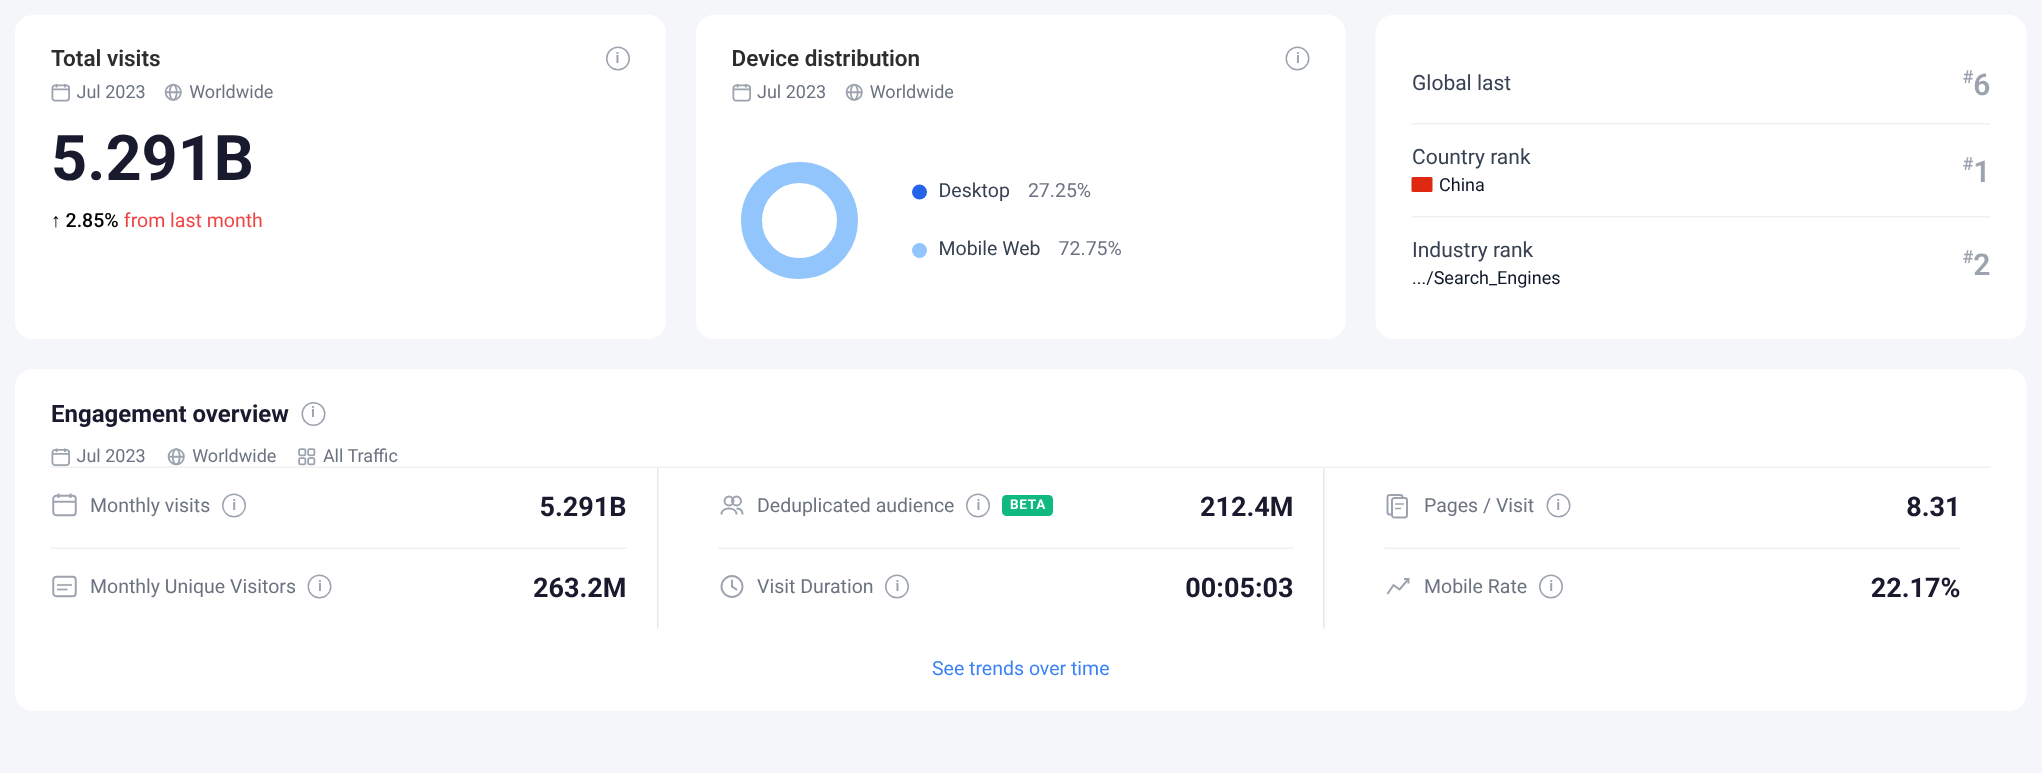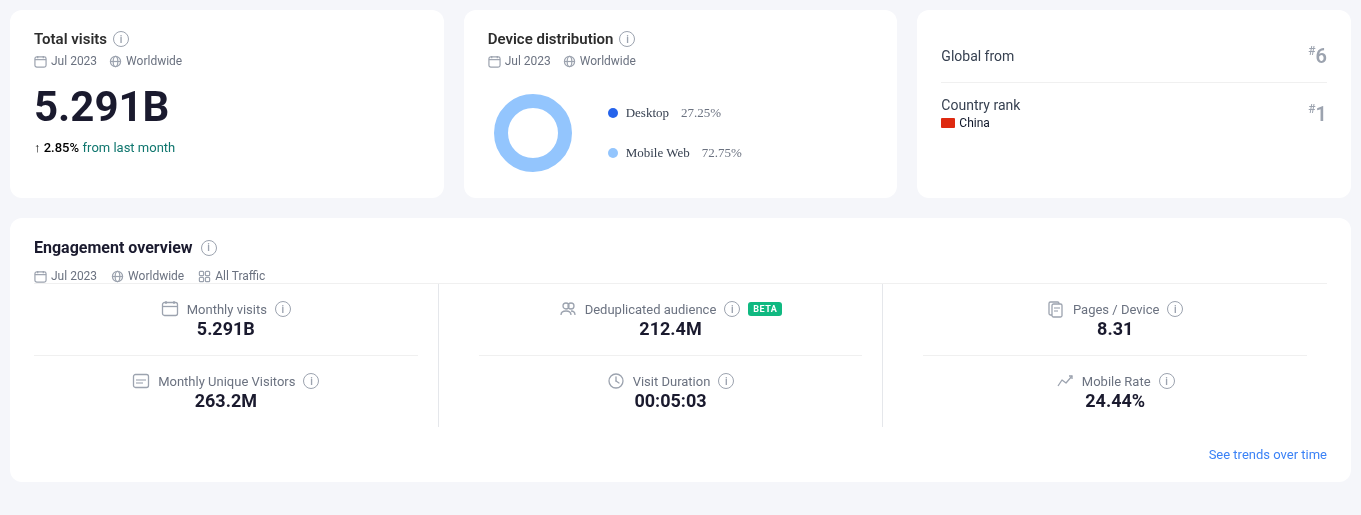--- a/index.html
+++ b/index.html
@@ -22,20 +22,21 @@
       margin: 10px;
       flex: 1;
     }
     .card-title {
       font-size: 15px;
       font-weight: 600;
       color: #2d2d2d;
       display: flex;
       align-items: center;
       gap: 6px;
+      justify-content: space-between;
     }
     .card-subtitle {
       display: flex;
       align-items: center;
       gap: 12px;
       margin-top: 6px;
       color: #6b7280;
       font-size: 12px;
     }
     .card-subtitle span {
@@ -49,21 +50,21 @@
       color: #1a1a2e;
       margin-top: 14px;
       margin-bottom: 8px;
     }
     .change-positive {
       color: #000000;
       font-size: 13px;
       font-weight: 500;
     }
     .change-text {
-      color: #0f766e;
+      color: #ef4444;
       font-size: 13px;
     }
     .info-icon {
       display: inline-flex;
       align-items: center;
       justify-content: center;
       width: 16px;
       height: 16px;
       border-radius: 50%;
       border: 1px solid #9ca3af;
@@ -92,21 +93,20 @@
       flex-shrink: 0;
     }
     .donut-svg {
       width: 90px;
       height: 90px;
     }
     .device-legend {
       display: flex;
       flex-direction: column;
       gap: 24px;
-      font-family: Liberation Serif, serif;
     }
     .legend-item {
       display: flex;
       align-items: center;
       gap: 8px;
       font-size: 13px;
       color: #374151;
     }
     .legend-dot {
       width: 10px;
@@ -200,21 +200,21 @@
       background: #10b981;
       color: #fff;
       font-size: 9px;
       font-weight: 700;
       padding: 2px 5px;
       border-radius: 3px;
       letter-spacing: 0.5px;
     }
     .footer-row {
       display: flex;
-      justify-content: flex-end;
+      justify-content: center;
       margin-top: 10px;
       padding-top: 10px;
     }
     .see-trends-link {
       color: #3b82f6;
       font-size: 13px;
       text-decoration: none;
       cursor: pointer;
     }
     .metrics-wrapper {
@@ -225,25 +225,24 @@
     .metrics-col {
       flex: 1;
       padding: 0 20px 0 0;
     }
     .metrics-col:not(:last-child) {
       border-right: 1px solid #e5e7eb;
       margin-right: 20px;
     }
     .metric-item {
       display: flex;
-      align-items: center;
+      align-items: flex-start;
       justify-content: space-between;
       padding: 16px 0;
       border-bottom: 1px solid #f0f0f0;
-      flex-direction: column;
     }
     .metric-item:last-child {
       border-bottom: none;
     }
   </style>
 </head>
 <body>
 
 <div class="top-section">
 
@@ -323,36 +322,47 @@
           <span>Mobile Web</span>
           <span class="legend-percent">72.75%</span>
         </div>
       </div>
     </div>
   </div>
 
   <div class="card ranks-card">
     <div class="rank-row">
       <div>
-        <div class="rank-label">Global from</div>
+        <div class="rank-label">Global last</div>
       </div>
       <div class="rank-number">
         <span style="color:#9ca3af; font-size:12px; font-weight:500; vertical-align:super;">#</span><span>6</span>
       </div>
     </div>
     <div class="rank-row">
       <div>
         <div class="rank-label">Country rank</div>
         <div class="rank-sublabel">
           <span style="display:inline-block;width:14px;height:10px;background:#de2910;border-radius:1px;flex-shrink:0;"></span>
           <a href="#">China</a>
         </div>
       </div>
       <div class="rank-number">
         <span style="color:#9ca3af; font-size:12px; font-weight:500; vertical-align:super;">#</span><span>1</span>
+      </div>
+    </div>
+    <div class="rank-row">
+      <div>
+        <div class="rank-label">Industry rank</div>
+        <div class="rank-sublabel">
+          <a href="#">.../Search_Engines</a>
+        </div>
+      </div>
+      <div class="rank-number">
+        <span style="color:#9ca3af; font-size:12px; font-weight:500; vertical-align:super;">#</span><span>2</span>
       </div>
     </div>
   </div>
 </div>
 
 <div class="bottom-section">
   <div class="section-header">
     <span class="section-title">Engagement overview</span>
     <span class="info-icon">i</span>
   </div>
@@ -446,35 +456,35 @@
 
     <div class="metrics-col" style="padding-left:20px; border-right:none; margin-right:0;">
       <div class="metric-item">
         <div class="metric-left">
           <svg width="18" height="18" viewBox="0 0 18 18" fill="none">
               <rect x="2" y="2" width="10" height="13" rx="1.5" stroke="#9ca3af" stroke-width="1.3"></rect>
               <rect x="5" y="4" width="10" height="13" rx="1.5" stroke="#9ca3af" stroke-width="1.3" fill="white"></rect>
               <line x1="7" y1="8" x2="13" y2="8" stroke="#9ca3af" stroke-width="1.1"></line>
               <line x1="7" y1="11" x2="11" y2="11" stroke="#9ca3af" stroke-width="1.1"></line>
             </svg>
-          <span>Pages / Device</span>
+          <span>Pages / Visit</span>
           <span class="info-icon">i</span>
         </div>
         <div class="metric-value">8.31</div>
       </div>
       <div class="metric-item">
         <div class="metric-left">
           <svg width="18" height="18" viewBox="0 0 18 18" fill="none">
               <polyline points="2,14 6,8 10,11 16,4" stroke="#9ca3af" stroke-width="1.3" fill="none" stroke-linejoin="round"></polyline>
               <polyline points="13,4 16,4 16,7" stroke="#9ca3af" stroke-width="1.3" fill="none"></polyline>
             </svg>
           <span>Mobile Rate</span>
           <span class="info-icon">i</span>
         </div>
-        <div class="metric-value">24.44%</div>
+        <div class="metric-value">22.17%</div>
       </div>
     </div>
   </div>
 
   <div class="footer-row">
     <a href="#" class="see-trends-link">See trends over time</a>
   </div>
 </div>
 
 </body></html>

